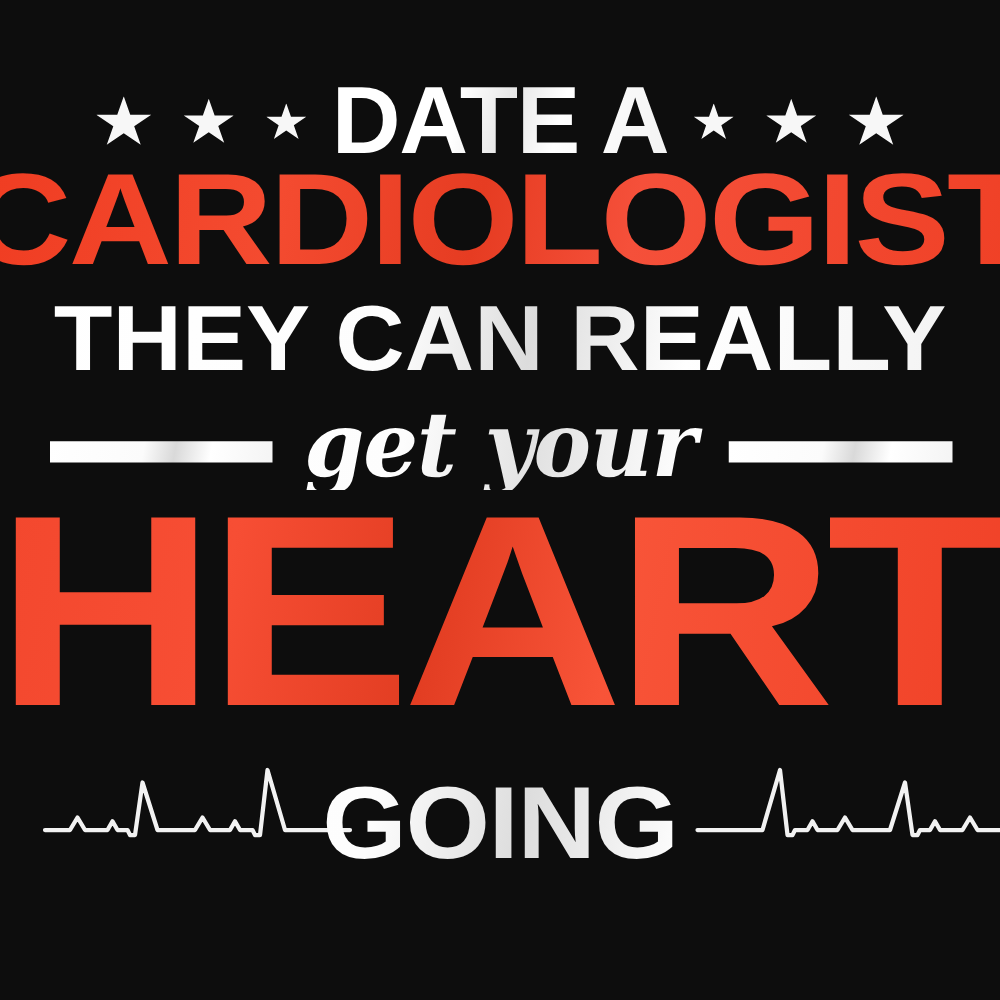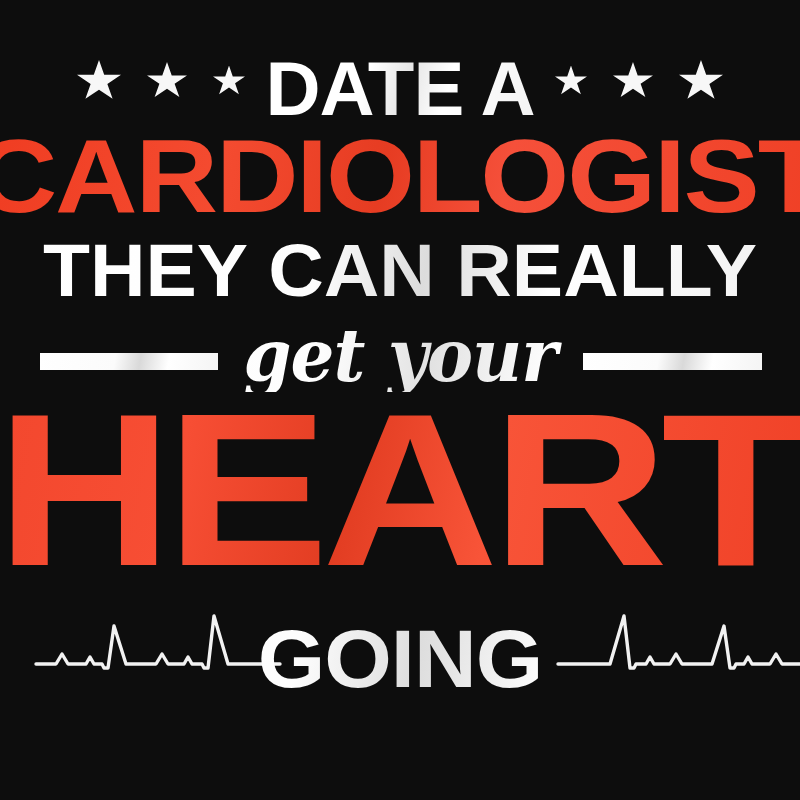--- a/index.html
+++ b/index.html
@@ -16,21 +16,21 @@
     font-family: "Liberation Sans", sans-serif;
     -webkit-font-smoothing: antialiased;
   }
 
   
   .row-stars {
     position: absolute;
     left: 0; top: 60px;
     width: 800px; height: 76px;
     display: flex;
-    align-items: flex-start;
+    align-items: center;
     justify-content: center;
   }
   .star-group {
     display: flex;
     align-items: center;
   }
   .star-group.left  { gap: 26px; margin-right: 22px; }
   .star-group.right { gap: 26px; margin-left: 22px; }
   .star {
     display: block;

